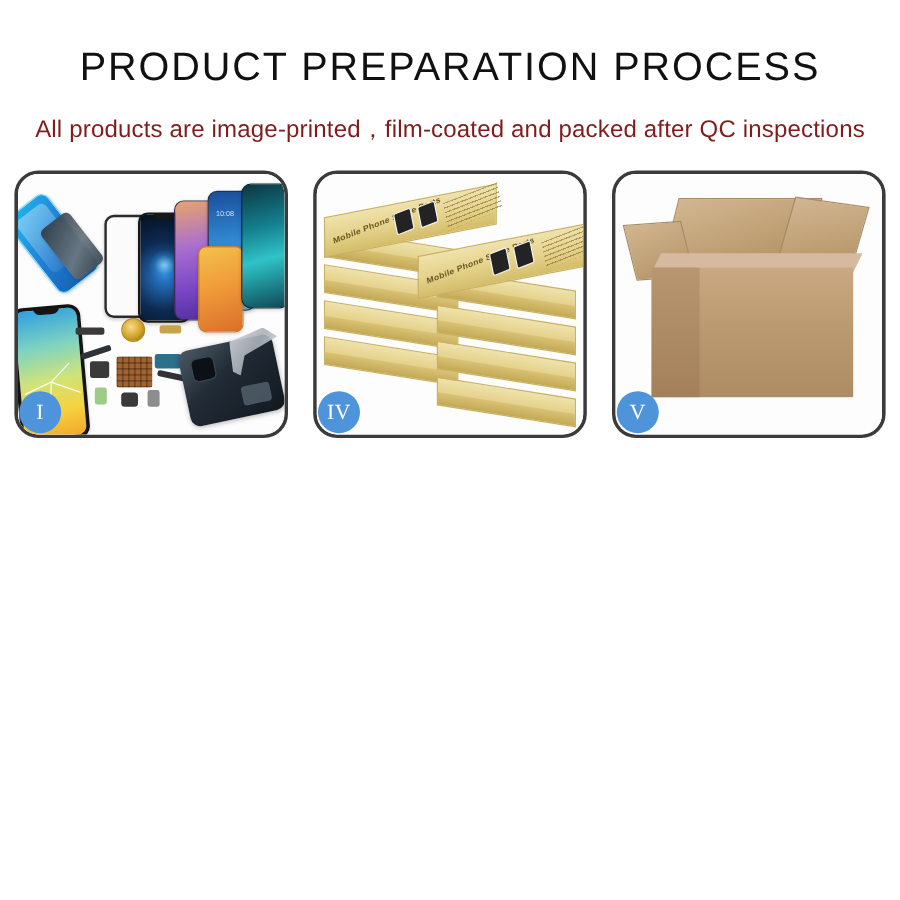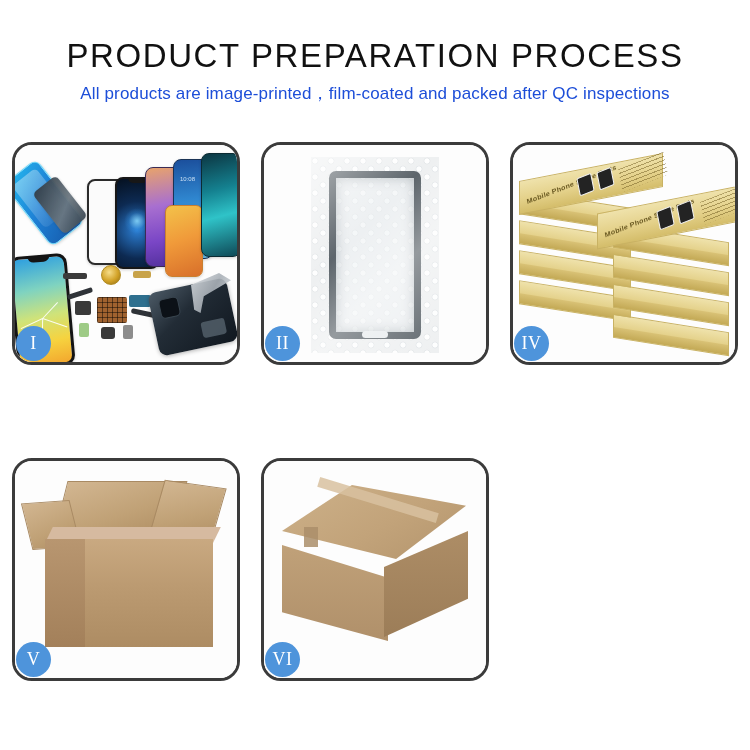--- a/index.html
+++ b/index.html
@@ -33,26 +33,26 @@
     font-family: "Liberation Sans", sans-serif;
     font-size: 33px;
     font-weight: 400;
     letter-spacing: 1.6px;
     color: #111111;
     line-height: 40px;
     white-space: nowrap;
   }
 
   .subtitle {
-    margin-top: 8px;
+    margin-top: 22px;
     font-family: "Liberation Sans", sans-serif;
-    font-size: 17px;
+    font-size: 20px;
     font-weight: 400;
     letter-spacing: 0.15px;
-    color: #1d4ed8;
+    color: #7f1d1d;
     line-height: 20px;
     white-space: nowrap;
   }
 
   
   .grid {
     position: absolute;
     left: 12px;
     top: 142px;
     width: 726px;
@@ -459,28 +459,20 @@
             <span class="hcam"></span>
             <span class="hchip"></span>
           </div>
 
           <div class="tweezer"></div>
         </div>
       </div>
       <div class="badge">I</div>
     </div>
 
-    <div class="panel">
-      <div class="panel-inner">
-        <div class="wrap-bg"></div>
-        <div class="wrap-screen"></div>
-        <div class="wrap-sheen"></div>
-      </div>
-      <div class="badge">II</div>
-    </div>
 
 
     <div class="panel">
       <div class="panel-inner">
         <div class="stack">
 
           <div class="sbox" style="left:0px;  top:44px;  width:112px; height:24px; transform:skewY(9deg);">
               <span class="side"></span>
             </div>
           <div class="sbox" style="left:0px;  top:74px;  width:112px; height:24px; transform:skewY(9deg);">
@@ -541,25 +533,15 @@
             <i style="left:116px"></i>
             <i style="left:132px"></i>
         </div>
         <div class="c5-top"></div>
         <div class="c5-body"></div>
         <div class="c5-left"></div>
       </div>
       <div class="badge">V</div>
     </div>
 
-    <div class="panel">
-      <div class="panel-inner">
-        <div class="c6-top"></div>
-        <div class="c6-tape"></div>
-        <div class="c6-front"></div>
-        <div class="c6-right"></div>
-        <div class="c6-seam"></div>
-      </div>
-      <div class="badge">VI</div>
-    </div>
 
   </div>
 </div>
 
 </body></html>

